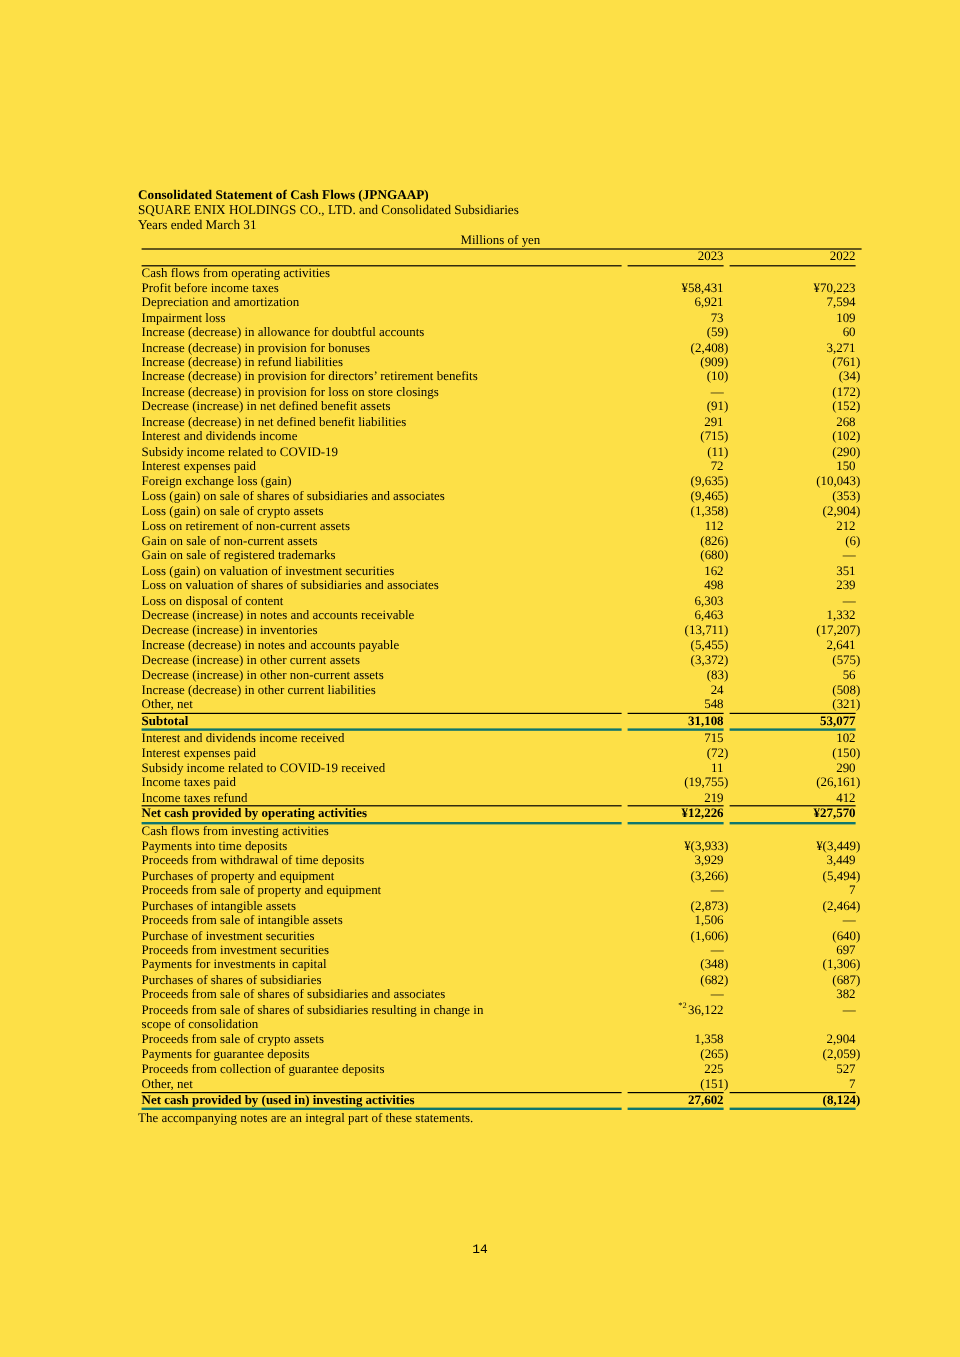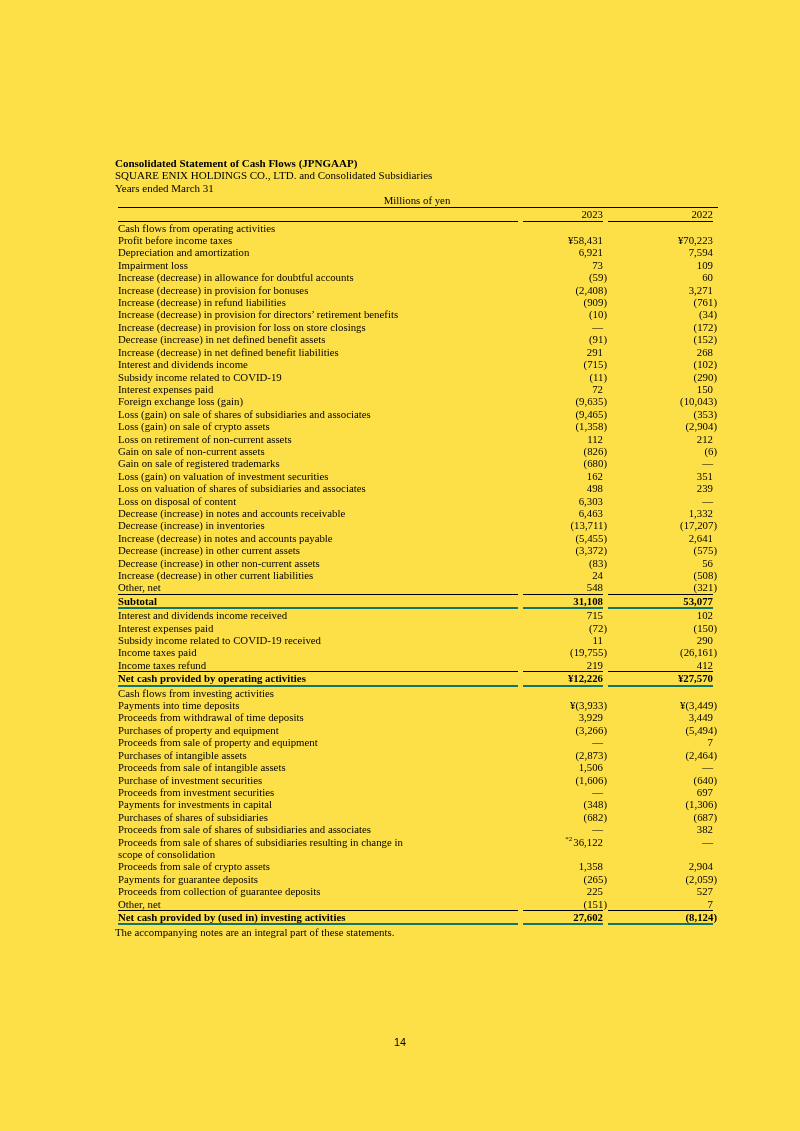--- a/index.html
+++ b/index.html
@@ -27,21 +27,21 @@
   td.val{text-align:right;}
   td.v1{width:80px;padding-right:16px;}
   td.v2{width:105px;padding-right:28px;margin-top:10px;}
   tr.yearhead td{border-bottom:1px solid #000;}
   tr.total td{border-top:1px solid #000;border-bottom:2px solid #0f766e;font-weight:bold;}
   .hang{margin-right:-4px;}
   sup.note{font-size:7px;line-height:0;margin-right:1px;}
   .footnote{font-size:10.8px;line-height:12.4px;margin-left:2px;margin-top:1px;}
   .pagenum{
     position:absolute;left:0;top:1036px;width:800px;text-align:center;
-    font-size:10.8px;font-family:Liberation Sans, sans-serif;color:#000;
+    font-size:10.8px;font-family:Liberation Mono, monospace;color:#000;
   }
 </style>
 </head>
 <body>
 
 <div class="page">
   <div class="content">
     <div class="doc-title">Consolidated Statement of Cash Flows (JPNGAAP)</div>
     <div class="doc-sub">SQUARE ENIX HOLDINGS CO., LTD. and Consolidated Subsidiaries</div>
     <div class="doc-sub">Years ended March 31</div>

